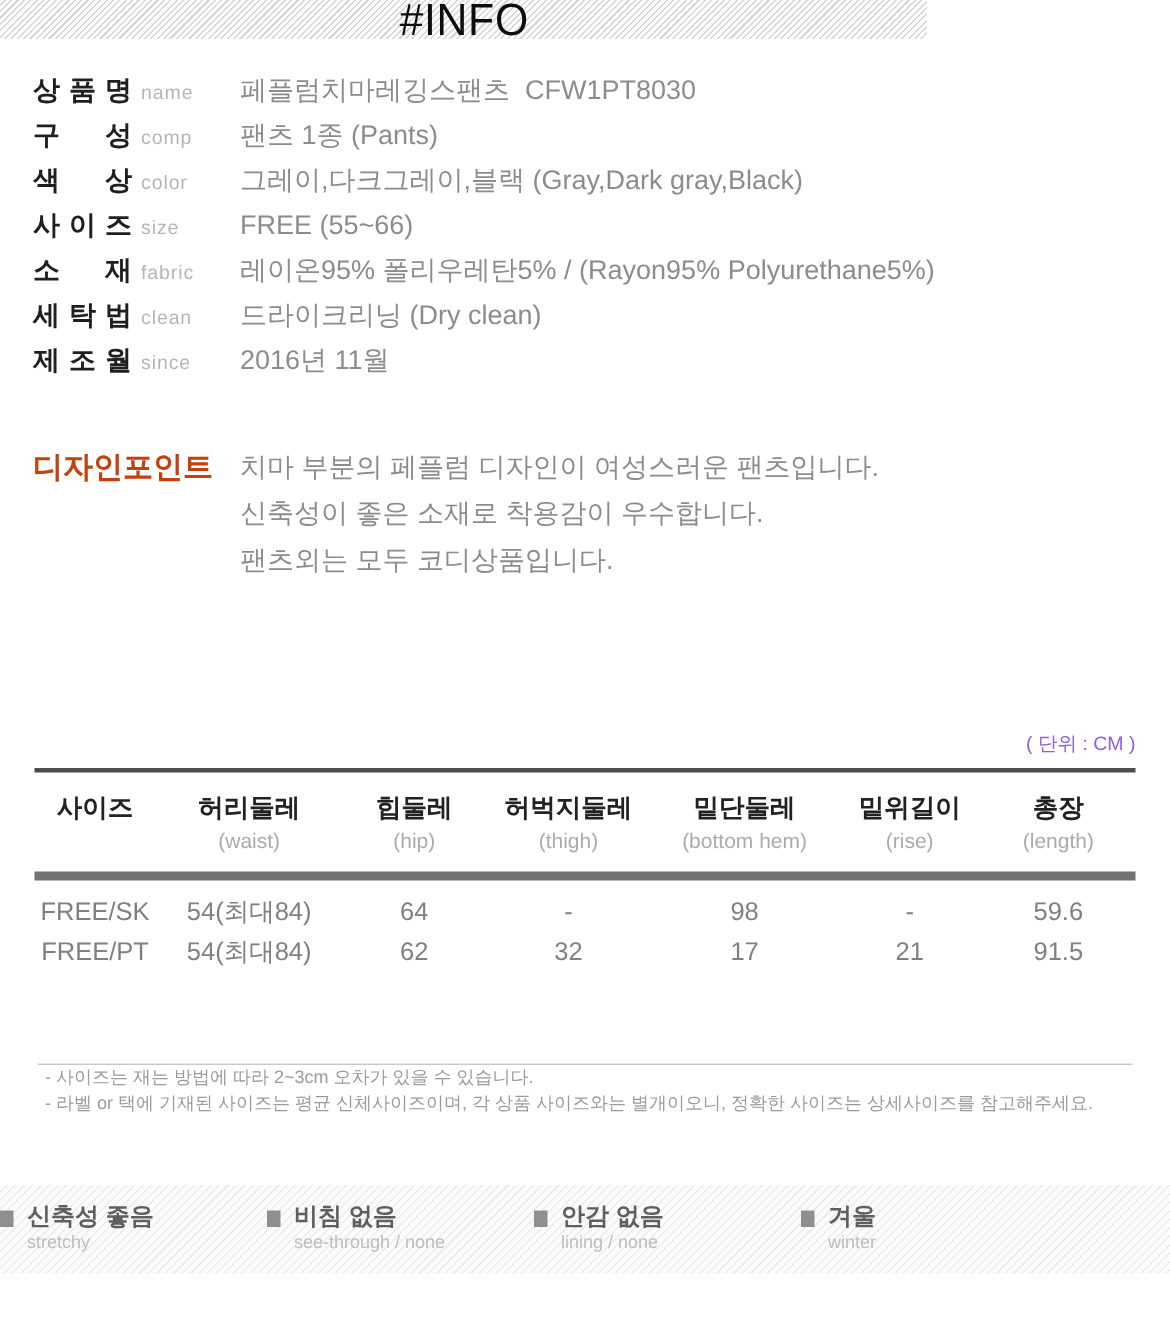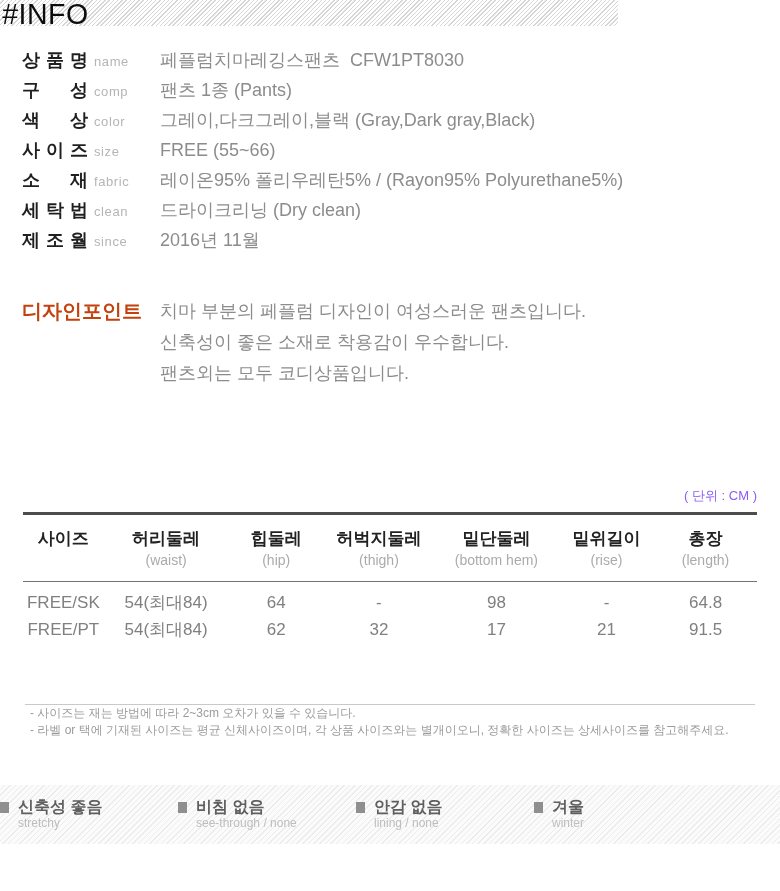--- a/index.html
+++ b/index.html
@@ -7,21 +7,21 @@
   body {
     width:780px; height:891px; margin:0 auto; position:relative;
     font-family:"Liberation Sans","DejaVu Sans",sans-serif;
     overflow:hidden; background:#fff;
   }
 
   
   .info-banner {
     height:26px; width:618px;
     background:repeating-linear-gradient(135deg,#ffffff 0 2px,#d6d6d6 2px 3px);
-    display:flex; justify-content:flex-start; align-items:flex-start;
+    display:flex; justify-content:center; align-items:flex-start;
     overflow:visible;
   }
   .info-title {
     font-size:30px; line-height:30px; margin-top:-1px;
     color:#0d0d0d; font-weight:500; letter-spacing:0.5px;
     transform:scaleX(0.95);
   }
 
   
   .specs { margin:22px 0 0 22px; }
@@ -44,21 +44,21 @@
   .dp-lines { font-size:18px; color:#8c8c8c; line-height:31px; }
 
   
   .size-section { margin:0 23px; }
   .unit-label { margin-top:98px; text-align:right; font-size:13px; color:#8b5cf6; height:18px; }
   .size-table { margin-top:7px; border-top:3px solid #4d4d4d; }
   .tbl-head, .tbl-row {
     display:grid;
     grid-template-columns:11% 17% 13% 15% 17% 13% 14%;
   }
-  .tbl-head { padding:13px 0 11px 0; border-bottom:1px solid #737373; }
+  .tbl-head { padding:13px 0 11px 0; border-bottom:6px solid #737373; }
   .th-cell { text-align:center; }
   .th-kr { display:block; font-size:17px; font-weight:600; color:#222; line-height:22px; }
   .th-en { display:block; font-size:14px; color:#ababab; line-height:20px; }
   .tbl-body { padding-top:7px; }
   .tbl-cell { text-align:center; font-size:17px; color:#808080; line-height:27px; }
 
   
   .notes { margin:0 25px; border-top:1px solid #c9c9c9; margin-top:61px; }
   .note-line { font-size:12px; color:#9b9b9b; line-height:17px; padding-left:5px; }
 
@@ -188,21 +188,21 @@
       </div>
     </div>
     <div class="tbl-body">
       <div class="tbl-row">
         <div class="tbl-cell">FREE/SK</div>
         <div class="tbl-cell">54(최대84)</div>
         <div class="tbl-cell">64</div>
         <div class="tbl-cell">-</div>
         <div class="tbl-cell">98</div>
         <div class="tbl-cell">-</div>
-        <div class="tbl-cell">64.8</div>
+        <div class="tbl-cell">59.6</div>
       </div>
       <div class="tbl-row">
         <div class="tbl-cell">FREE/PT</div>
         <div class="tbl-cell">54(최대84)</div>
         <div class="tbl-cell">62</div>
         <div class="tbl-cell">32</div>
         <div class="tbl-cell">17</div>
         <div class="tbl-cell">21</div>
         <div class="tbl-cell">91.5</div>
       </div>

